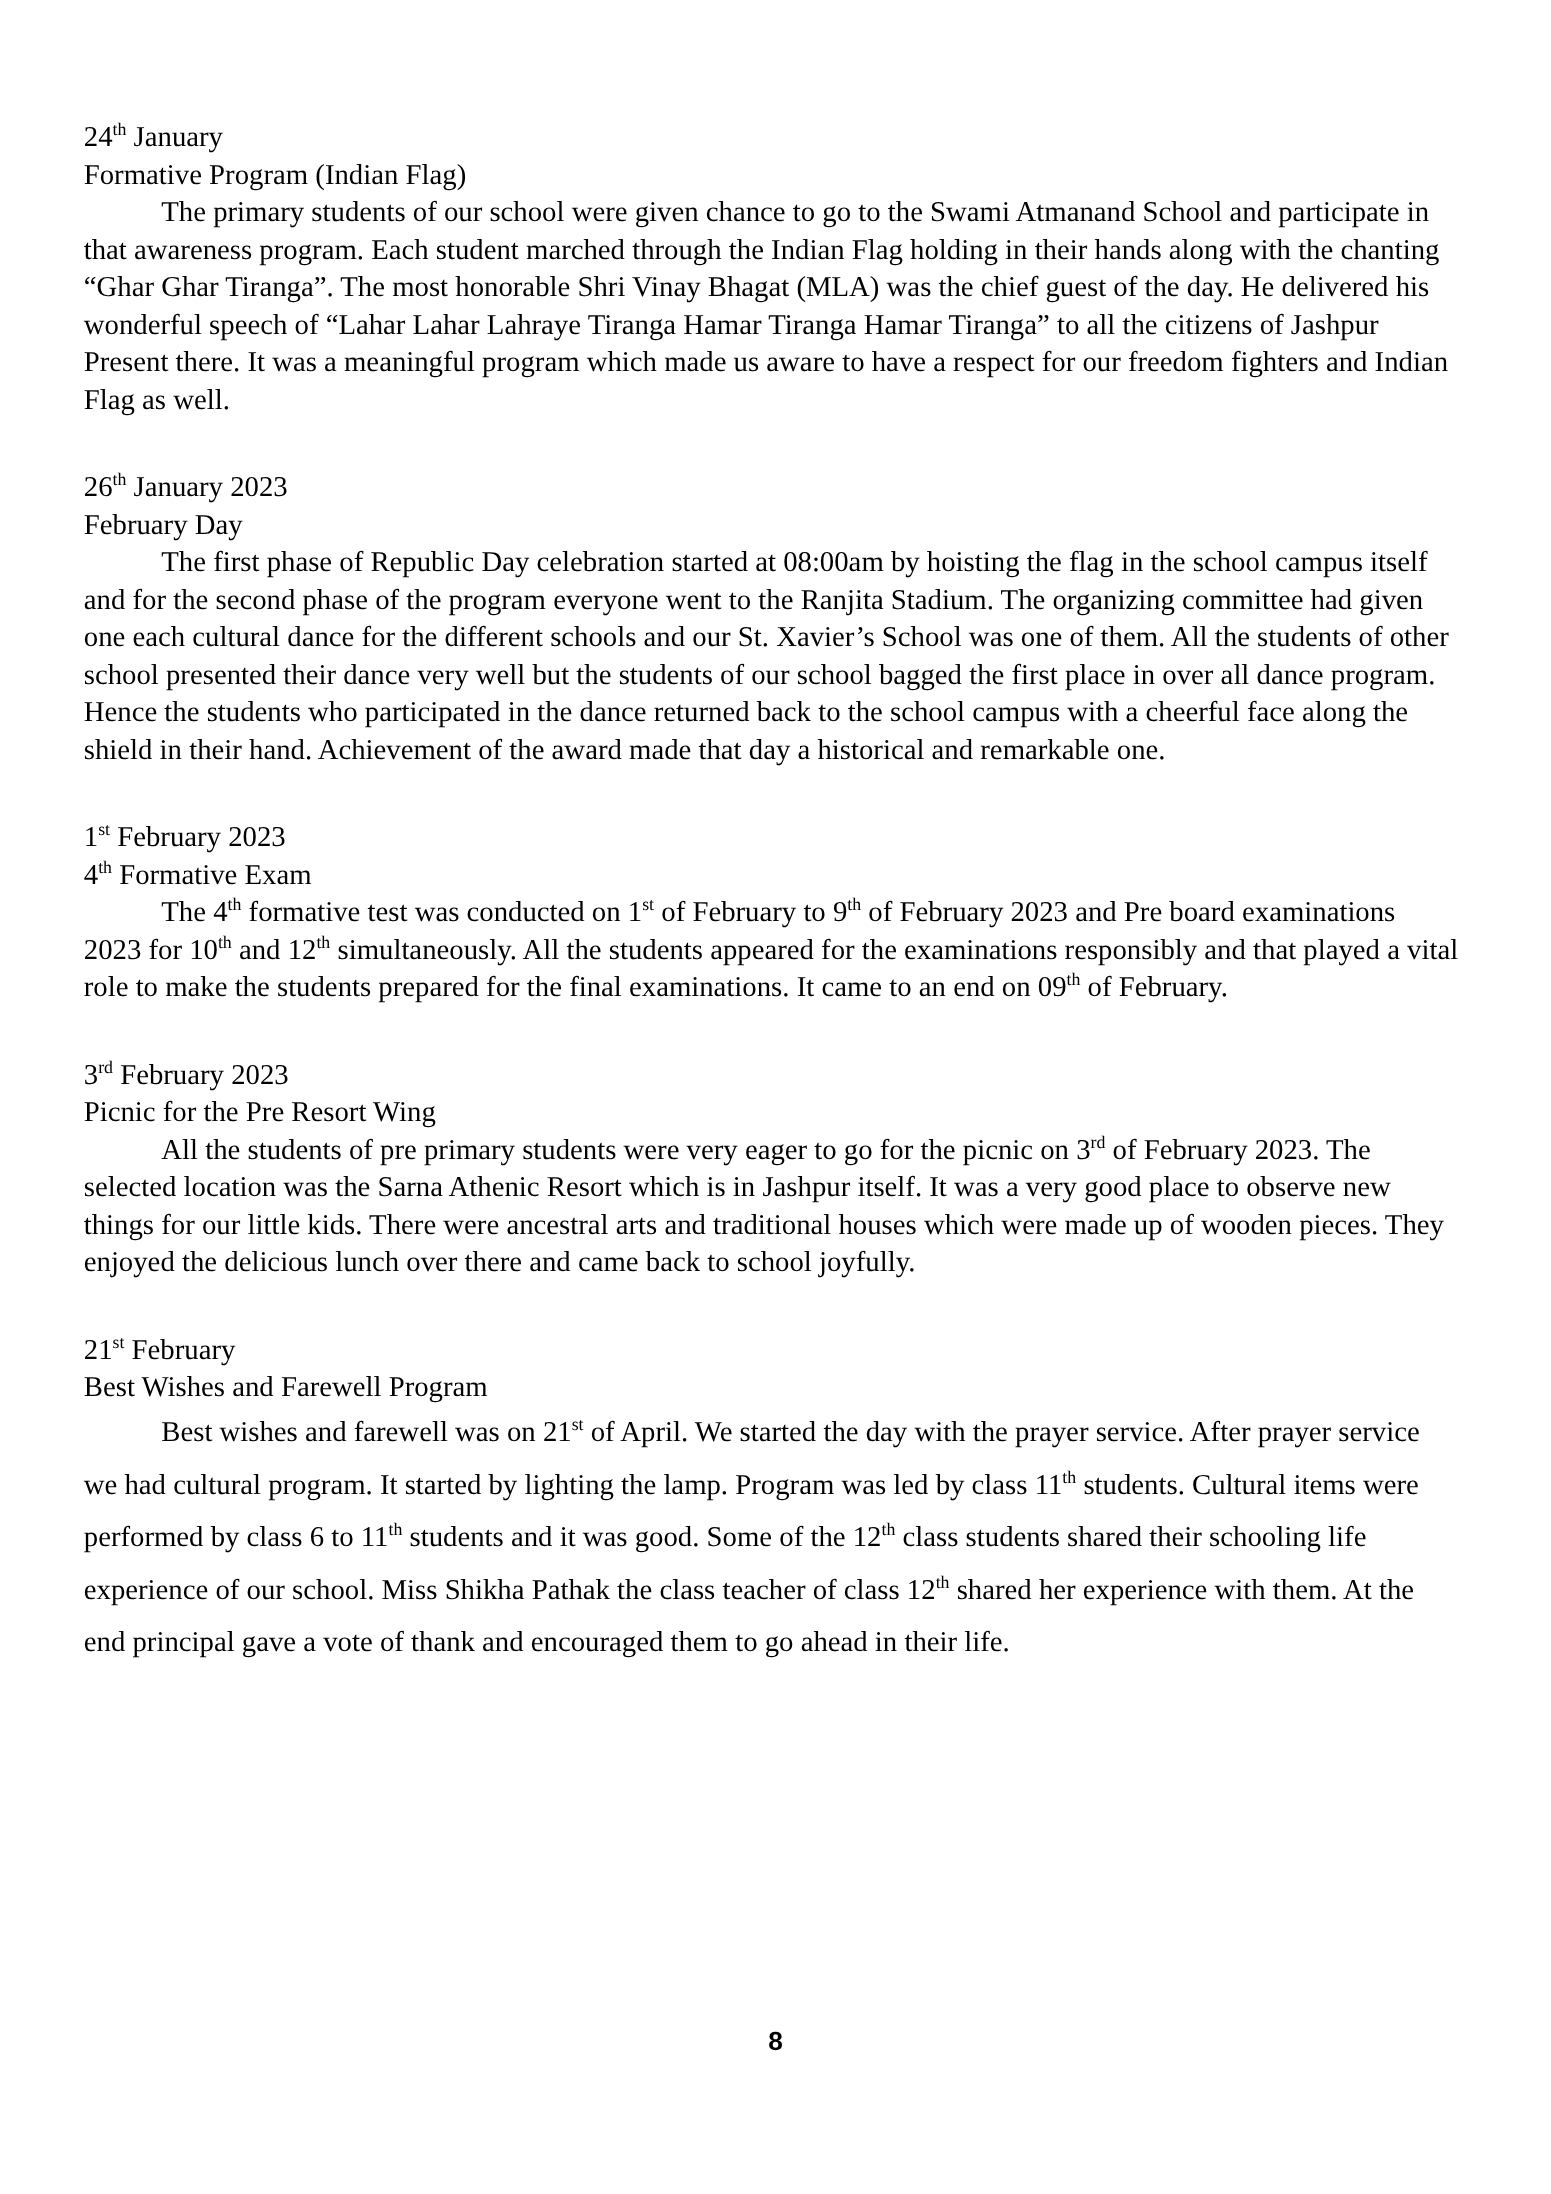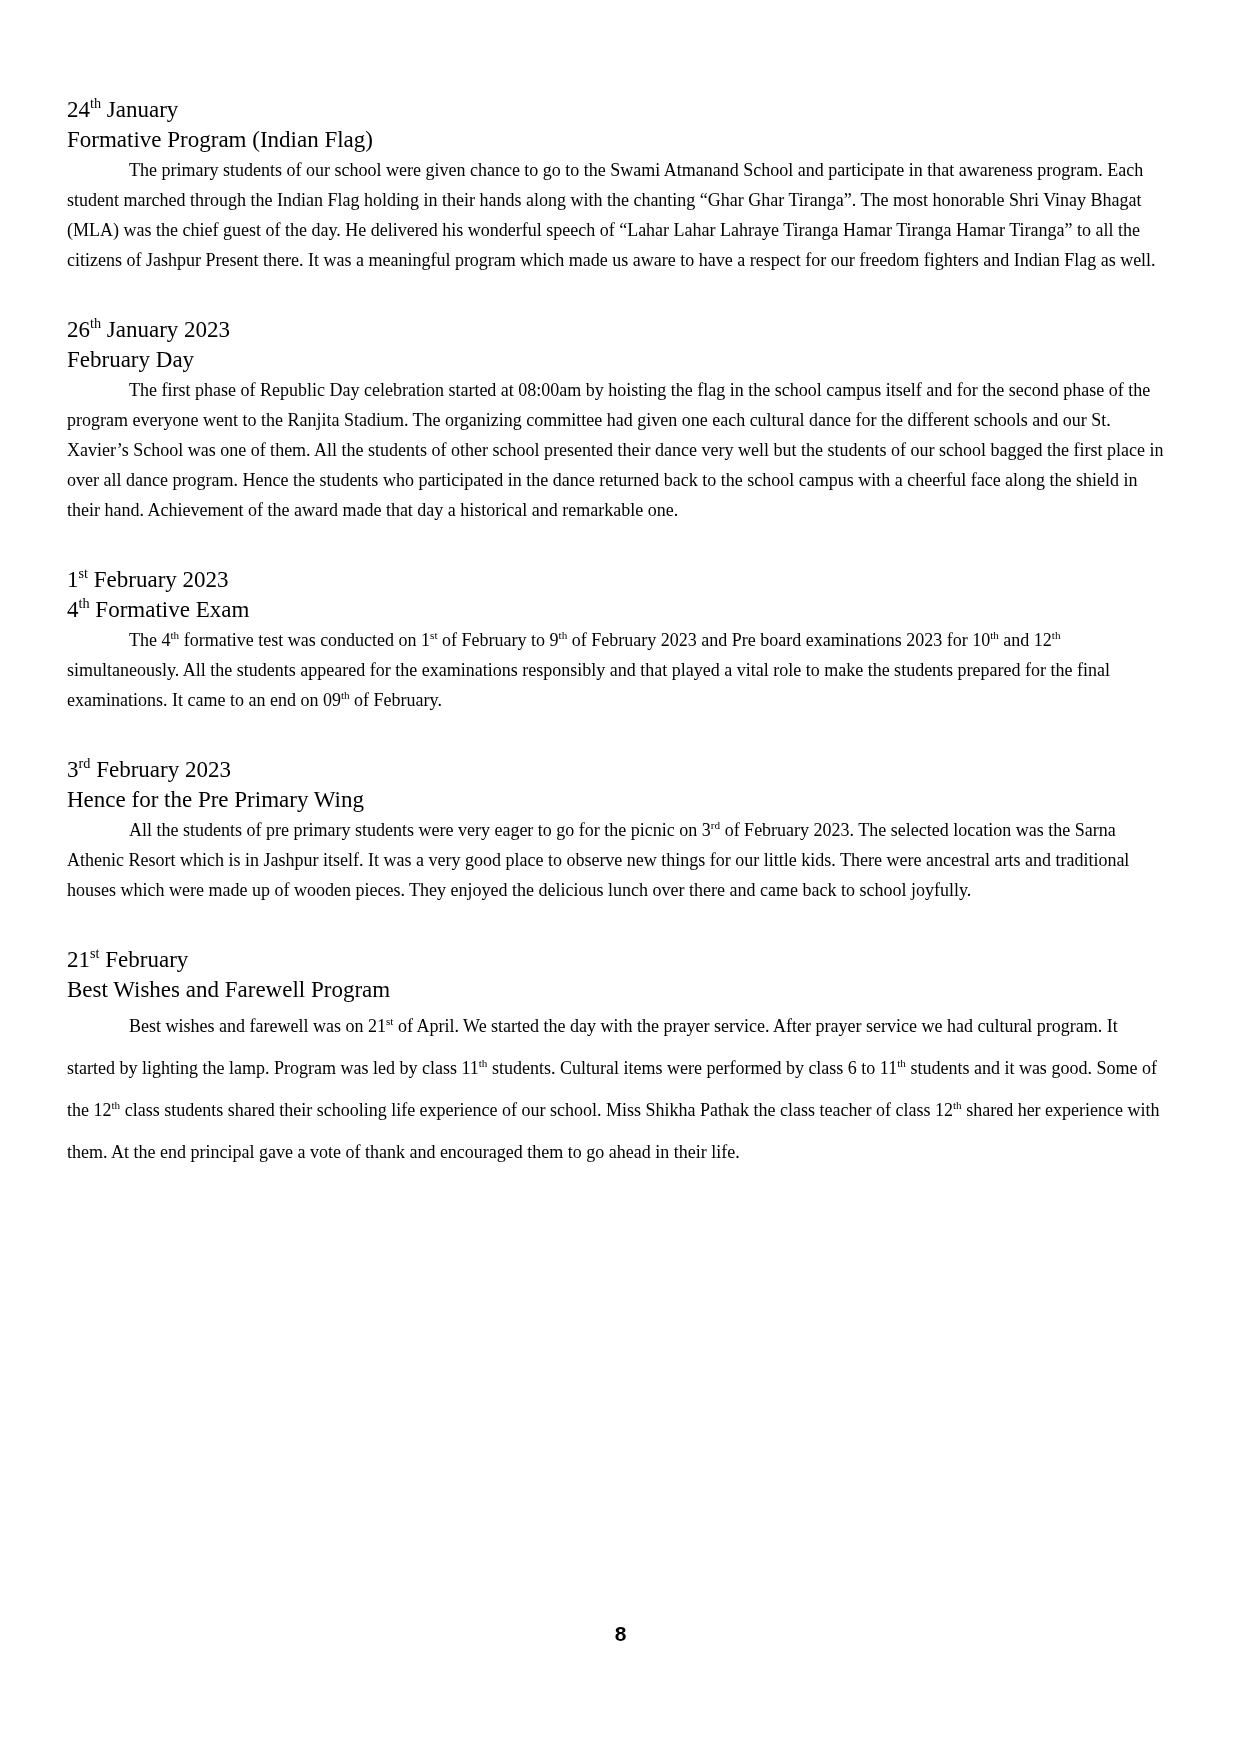--- a/index.html
+++ b/index.html
@@ -23,21 +23,21 @@
   }
   .entry-date,
   .entry-title {
     margin: 0;
     font-size: 23px;
     line-height: 30px;
     font-weight: normal;
   }
   .entry-body {
     margin: 0;
-    font-size: 18px;
+    font-size: 23px;
     line-height: 30px;
     text-indent: 62px;
     text-align: left;
   }
   .entry.wide-spacing .entry-body {
     line-height: 42px;
   }
   sup {
     font-size: 0.62em;
     vertical-align: super;
@@ -73,21 +73,21 @@
   </section>
 
   <section class="entry">
     <h3 class="entry-date">1<sup>st</sup> February 2023</h3>
     <h3 class="entry-title">4<sup>th</sup> Formative Exam</h3>
     <p class="entry-body">The 4<sup>th</sup> formative test was conducted on 1<sup>st</sup> of February to 9<sup>th</sup> of February 2023 and Pre board examinations 2023 for 10<sup>th</sup> and 12<sup>th</sup> simultaneously. All the students appeared for the examinations responsibly and that played a vital role to make the students prepared for the final examinations. It came to an end on 09<sup>th</sup> of February.</p>
   </section>
 
   <section class="entry">
     <h3 class="entry-date">3<sup>rd</sup> February 2023</h3>
-    <h3 class="entry-title">Hence for the Pre Primary Wing</h3>
+    <h3 class="entry-title">Picnic for the Pre Resort Wing</h3>
     <p class="entry-body">All the students of pre primary students were very eager to go for the picnic on 3<sup>rd</sup> of February 2023. The selected location was the Sarna Athenic Resort which is in Jashpur itself. It was a very good place to observe new things for our little kids. There were ancestral arts and traditional houses which were made up of wooden pieces. They enjoyed the delicious lunch over there and came back to school joyfully.</p>
   </section>
 
   <section class="entry wide-spacing">
     <h3 class="entry-date">21<sup>st</sup> February</h3>
     <h3 class="entry-title">Best Wishes and Farewell Program</h3>
     <p class="entry-body">Best wishes and farewell was on 21<sup>st</sup> of April. We started the day with the prayer service. After prayer service we had cultural program. It started by lighting the lamp. Program was led by class 11<sup>th</sup> students. Cultural items were performed by class 6 to 11<sup>th</sup> students and it was good.  Some of the 12<sup>th</sup> class students shared their schooling life experience of our school. Miss Shikha Pathak the class teacher of class 12<sup>th</sup> shared her experience with them. At the end principal gave a vote of thank and encouraged them to go ahead in their life.</p>
   </section>
 
   <div class="page-footer">8</div>

